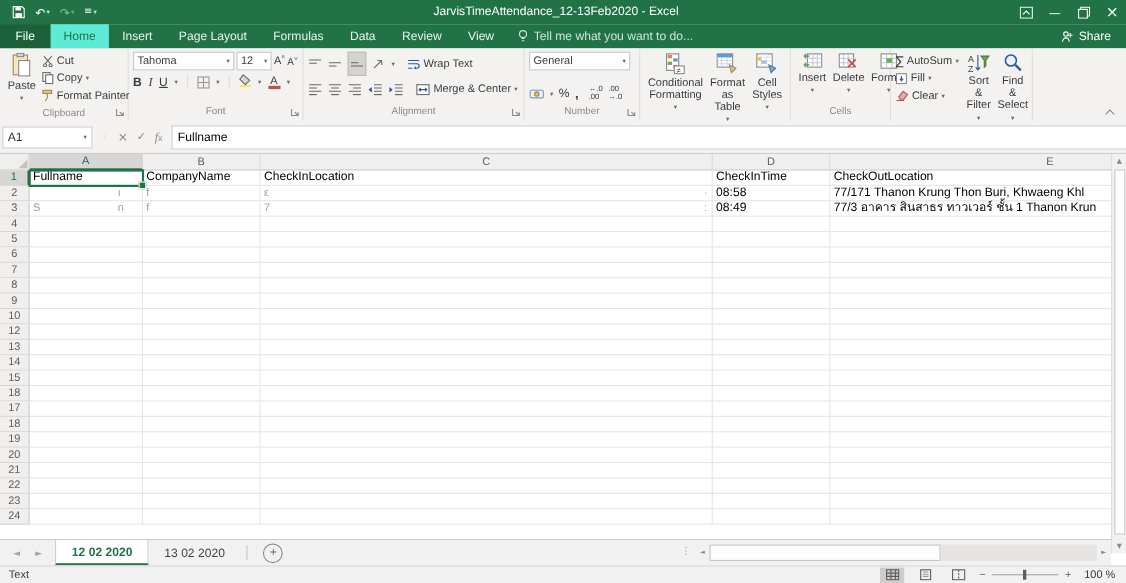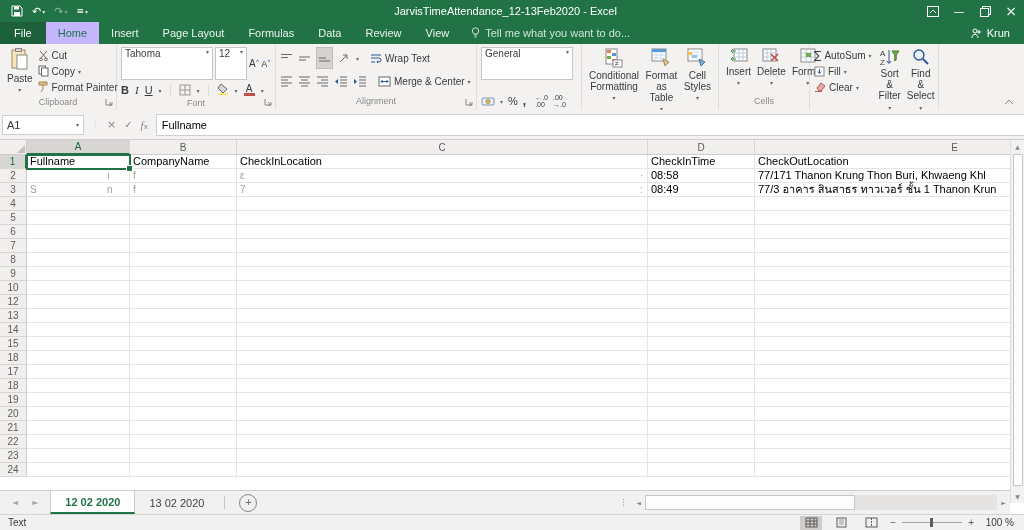--- a/index.html
+++ b/index.html
@@ -18,38 +18,38 @@
   .dim{opacity:.45;}
   .wtitle{flex:1;text-align:center;font-size:11px;color:#fff;white-space:nowrap;}
   .winctl{display:flex;align-items:center;height:100%;}
   .winctl .wbtn{width:26px;height:22px;display:flex;align-items:center;justify-content:center;color:#fff;font-size:11px;}
 
   
   .tabrow{position:absolute;left:0;top:22px;width:1024px;height:22px;background:#217346;
           display:flex;align-items:stretch;color:#e9f2ec;font-size:11px;}
   .rtab{display:flex;align-items:center;padding:0 12px;cursor:default;white-space:nowrap;}
   .rtab.file{background:#1c6139;color:#fff;padding:0 14px;}
-  .rtab.active{background:#c4b5fd;color:#217346;}
+  .rtab.active{background:#5eead4;color:#217346;}
   .tellme{display:flex;align-items:center;gap:5px;padding:0 10px;color:#cfe3d8;font-style:normal;}
   .share{margin-left:auto;display:flex;align-items:center;gap:5px;padding:0 14px;color:#fff;}
 
   
   .ribbon{position:absolute;left:0;top:44px;width:1024px;height:66px;background:#f3f2f1;
           border-bottom:1px solid #d8d6d4;display:flex;}
   .rgroup{position:relative;border-right:1px solid #e0dedc;display:flex;flex-direction:column;}
   .gbody{flex:1;display:flex;padding:3px 4px 0 4px;}
   .glabel{height:15px;font-size:9px;color:#8a8886;text-align:center;position:relative;line-height:13px;}
   .launcher{position:absolute;right:2px;bottom:3px;width:9px;height:9px;}
   .bb{display:flex;flex-direction:column;align-items:center;justify-content:flex-start;
       font-size:10px;color:#3b3b3b;text-align:center;line-height:11px;padding:1px 3px;}
   .bb .cap{margin-top:2px;}
   .sb{display:flex;align-items:center;gap:3px;font-size:10px;height:16px;white-space:nowrap;}
   .caret{font-size:6px;color:#6b6967;font-family:"DejaVu Sans",sans-serif;}
-  .selbox-ui{border:1px solid #c8c6c4;background:#fff;display:flex;font-size:10px;
-             padding:0 3px;height:33px;box-sizing:border-box;}
+  .selbox-ui{border:1px solid #c8c6c4;background:#fff;display:flex;align-items:center;font-size:10px;
+             padding:0 3px;height:17px;box-sizing:border-box;}
   .selbox-ui .caret{margin-left:auto;}
   .pressed{background:#d5d3d1;border:1px solid #bebcba;}
   .vr{width:1px;background:#e0dedc;margin:1px 2px;}
 
   
   .fbar{position:absolute;left:0;top:110px;width:1024px;height:29px;background:#f3f2f1;
         border-bottom:1px solid #d0cece;display:flex;align-items:center;font-size:11px;}
   .namebox{width:82px;height:20px;background:#fff;border:1px solid #d0cece;margin-left:2px;
            display:flex;align-items:center;padding:0 4px;box-sizing:border-box;color:#333;}
   .namebox .caret{margin-left:auto;}
@@ -172,21 +172,21 @@
           <path d="M3 8h3M3.4 10h2.2" stroke="#cfe3d8"></path>
         </svg>
       <span>Tell me what you want to do...</span>
     </span>
     <span class="share">
       <svg width="11" height="11" viewBox="0 0 11 11">
           <circle cx="4" cy="3" r="2" fill="none" stroke="#fff"></circle>
           <path d="M1 10c0-2.4 1.4-3.6 3-3.6S7 7.6 7 10" fill="none" stroke="#fff"></path>
           <path d="M8 2v4M6 4h4" stroke="#fff"></path>
         </svg>
-      <span>Krun</span>
+      <span>Share</span>
     </span>
   </div>
 
   <div class="ribbon">
 
     <div class="rgroup" style="width:116px">
       <div class="gbody">
         <div class="bb">
           <svg width="19" height="23" viewBox="0 0 19 23">
               <rect x="2" y="2" width="13" height="18" fill="#f6e6c0" stroke="#a08952"></rect>

